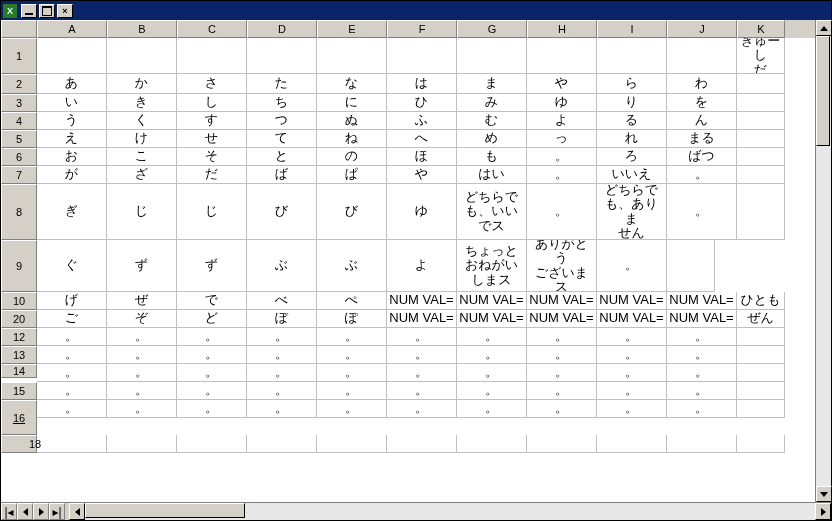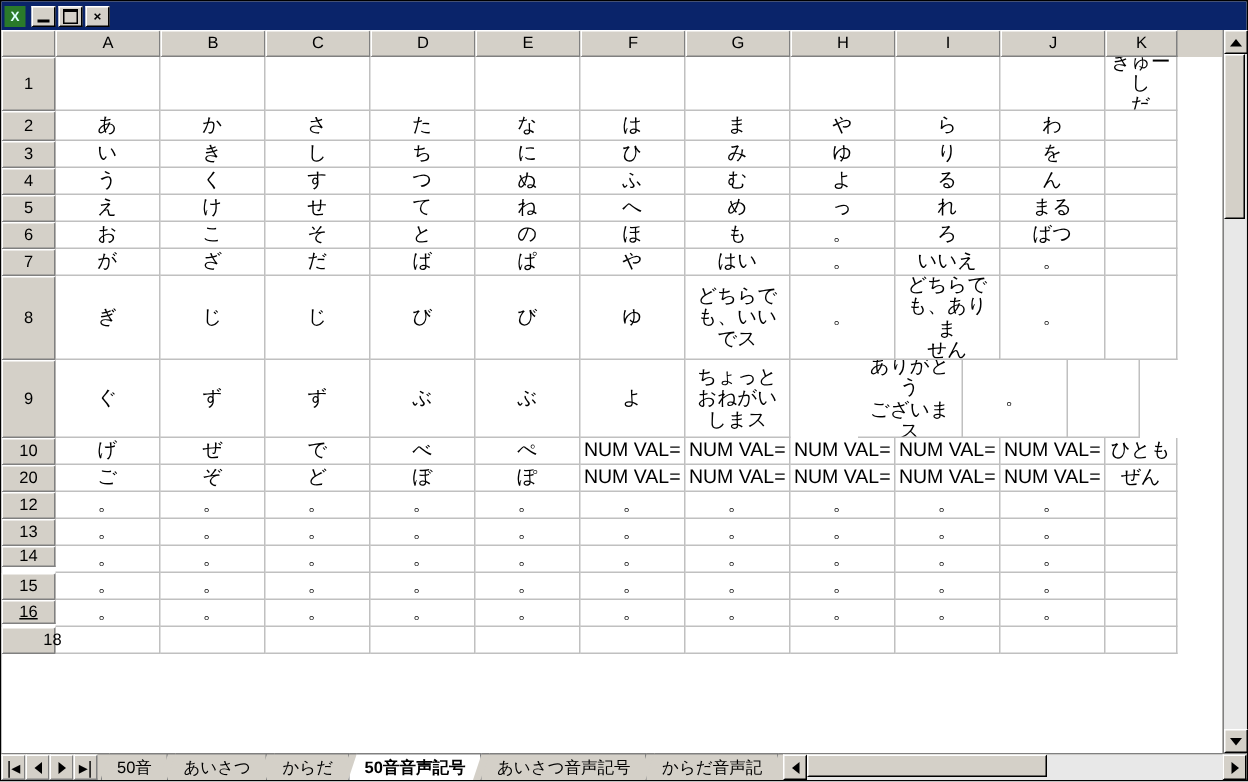--- a/index.html
+++ b/index.html
@@ -194,21 +194,21 @@
             <div class="rowhead" style="height: 52px;">9</div>
             <div class="cell" style="width: 70px; height: 52px;">ぐ</div>
             <div class="cell" style="width: 70px; height: 52px;">ず</div>
             <div class="cell" style="width: 70px; height: 52px;">ず</div>
             <div class="cell" style="width: 70px; height: 52px;">ぶ</div>
             <div class="cell" style="width: 70px; height: 52px;">ぶ</div>
             <div class="cell" style="width: 70px; height: 52px;">よ</div>
             <div class="cell" style="width: 70px; height: 52px;">ちょっと
 おねがい
 しまス</div>
-            <div class="cell" style="width: 70px; height: 52px; margin-left: 45px;">ありがとう
+            <div class="cell" style="width: 70px; height: 52px;">ありがとう
 ございま
 ス</div>
             <div class="cell" style="width: 70px; height: 52px;">。</div>
             <div class="cell" style="width: 48px; height: 52px;"></div>
           </div>
           <div class="row">
             <div class="rowhead" style="height: 18px;">10</div>
             <div class="cell" style="width: 70px; height: 18px;">げ</div>
             <div class="cell" style="width: 70px; height: 18px;">ぜ</div>
             <div class="cell" style="width: 70px; height: 18px;">で</div>
@@ -285,21 +285,21 @@
             <div class="cell" style="width: 70px; height: 18px;">。</div>
             <div class="cell" style="width: 70px; height: 18px;">。</div>
             <div class="cell" style="width: 70px; height: 18px;">。</div>
             <div class="cell" style="width: 70px; height: 18px;">。</div>
             <div class="cell" style="width: 70px; height: 18px;">。</div>
             <div class="cell" style="width: 70px; height: 18px;">。</div>
             <div class="cell" style="width: 70px; height: 18px;">。</div>
             <div class="cell" style="width: 48px; height: 18px;"></div>
           </div>
           <div class="row">
-            <div class="rowhead" style="height: 16px; text-decoration: underline;">16</div>
+            <div class="rowhead" style="height: 35px; text-decoration: underline;">16</div>
             <div class="cell" style="width: 70px; height: 18px;">。</div>
             <div class="cell" style="width: 70px; height: 18px;">。</div>
             <div class="cell" style="width: 70px; height: 18px;">。</div>
             <div class="cell" style="width: 70px; height: 18px;">。</div>
             <div class="cell" style="width: 70px; height: 18px;">。</div>
             <div class="cell" style="width: 70px; height: 18px;">。</div>
             <div class="cell" style="width: 70px; height: 18px;">。</div>
             <div class="cell" style="width: 70px; height: 18px;">。</div>
             <div class="cell" style="width: 70px; height: 18px;">。</div>
             <div class="cell" style="width: 70px; height: 18px;">。</div>
@@ -342,28 +342,20 @@
       <div class="nb">
           <div class="arrow left"></div>
         </div>
       <div class="nb">
           <div class="arrow right"></div>
         </div>
       <div class="nb">
           <span>▸|</span>
         </div>
     </div>
-    <div class="tabs" id="tabs">
-        <div class="tab">50音</div>
-        <div class="tab">あいさつ</div>
-        <div class="tab">からだ</div>
-        <div class="tab active">50音音声記号</div>
-        <div class="tab">あいさつ音声記号</div>
-        <div class="tab">からだ音声記</div>
-      </div>
     <div class="hscroll">
       <div class="sb-btn">
           <div class="arrow left"></div>
         </div>
       <div class="sb-track">
         <div class="sb-thumb" id="hthumb" style="left: 0px; width: 160px;"></div>
       </div>
       <div class="sb-btn">
           <div class="arrow right"></div>
         </div>

